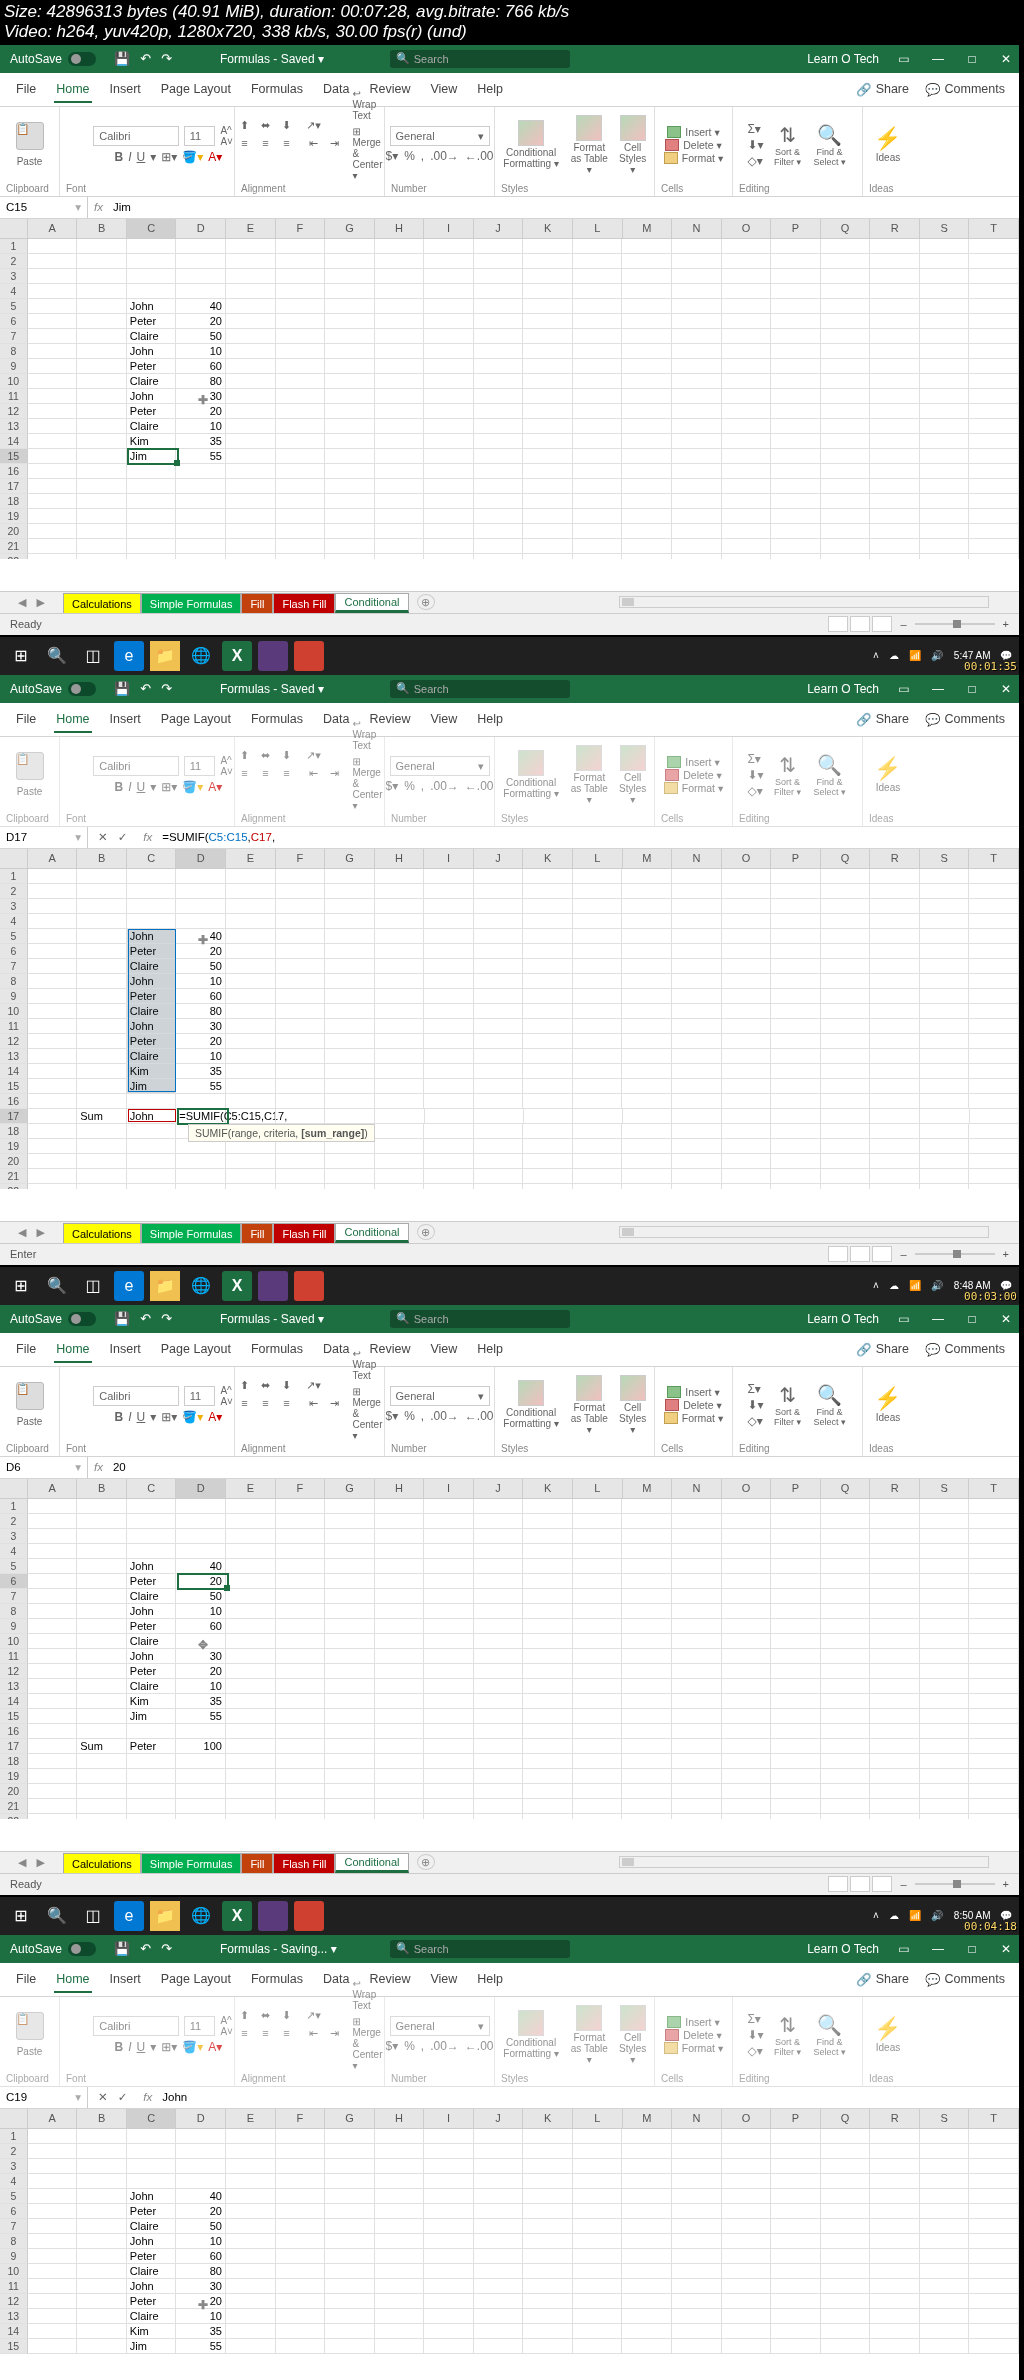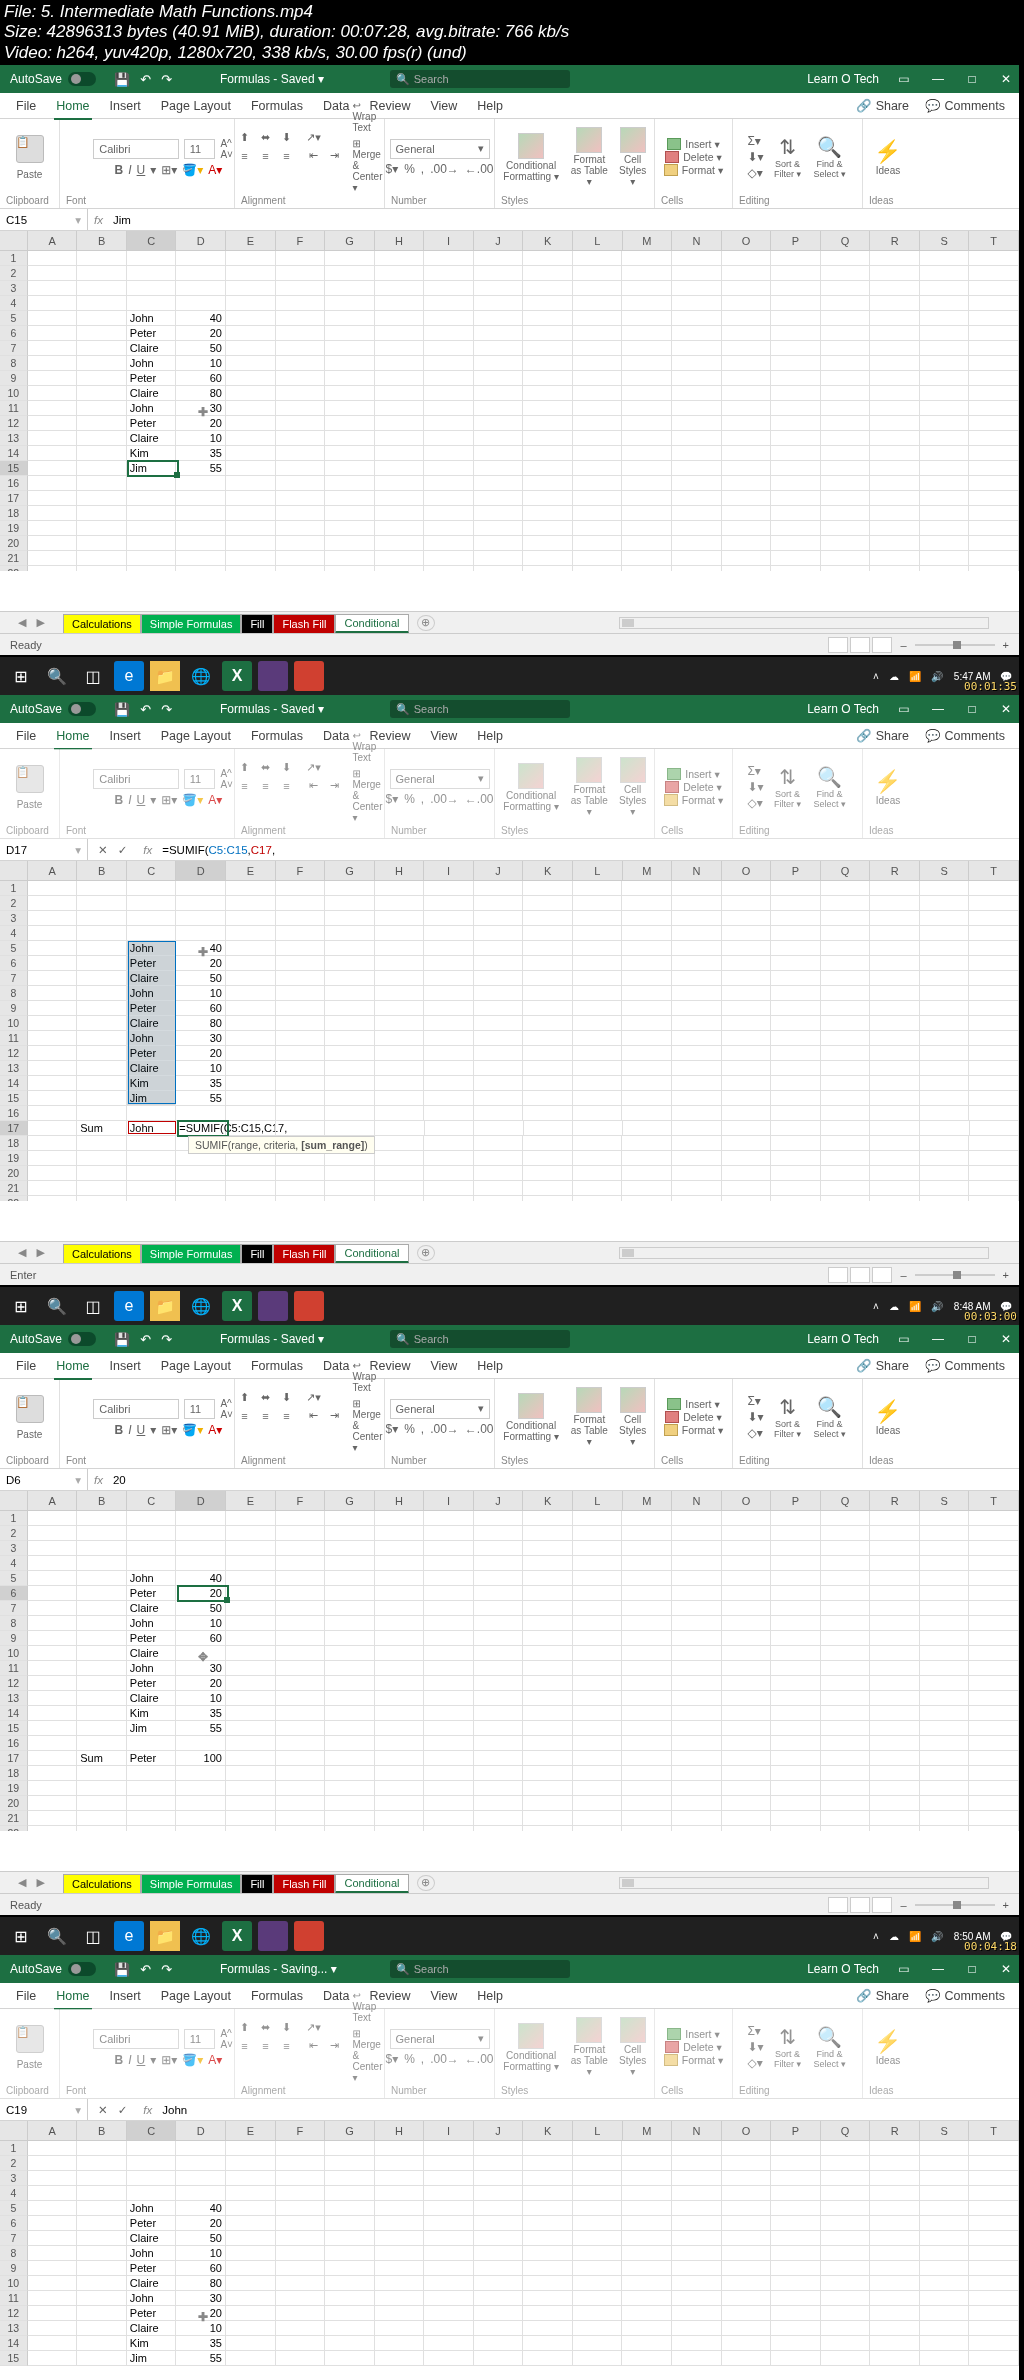--- a/index.html
+++ b/index.html
@@ -8,21 +8,21 @@
 .panel { width: 1019px; height: 590px; position: relative; background: #fff; overflow: hidden; margin-bottom: 2px; }
 .titlebar { background: #1d6f42; height: 28px; display: flex; align-items: center; color: #fff; font-size: 12px; position: relative; }
 .autosave { display: flex; align-items: center; gap: 6px; padding: 0 10px; }
 .toggle { width: 28px; height: 14px; background: #0c4a2b; border-radius: 7px; position: relative; }
 .toggle::after { content: ""; position: absolute; width: 10px; height: 10px; background: #999; border-radius: 50%; top: 2px; left: 3px; }
 .qat { display: flex; gap: 10px; padding: 0 8px; font-size: 13px; }
 .doc-title { position: absolute; left: 220px; }
 .search { position: absolute; left: 390px; width: 180px; height: 18px; background: #144d2e; border-radius: 3px; display: flex; align-items: center; padding: 0 6px; font-size: 11px; color: #aaa; gap: 4px; }
 .title-right { position: absolute; right: 4px; display: flex; align-items: center; gap: 16px; font-size: 12px; }
 .title-right .wbtn { width: 18px; text-align: center; display: inline-block; }
-.ribbon-tabs { background: #fff; height: 26px; display: flex; align-items: center; border-bottom: 1px solid #d4d4d4; font-size: 12.5px; padding: 4px 6px; }
+.ribbon-tabs { background: #fff; height: 34px; display: flex; align-items: center; border-bottom: 1px solid #d4d4d4; font-size: 12.5px; padding: 4px 6px; }
 .tab { padding: 0 10px; height: 26px; display: flex; align-items: center; position: relative; color: #444; }
 .tab.active { color: #1d6f42; }
 .tab.active::after { content: ""; position: absolute; bottom: -1px; left: 8px; right: 8px; height: 2px; background: #1d6f42; }
 .tab-spacer { flex: 1; }
 .share-btn { color: #444; padding: 0 8px; display: flex; align-items: center; gap: 4px; }
 .comments-btn { color: #444; padding: 0 8px; display: flex; align-items: center; gap: 4px; }
 .ribbon-body { height: 90px; background: #fff; border-bottom: 1px solid #d4d4d4; display: flex; font-size: 11px; color: #666; }
 .ribbon-body.disabled { opacity: 0.7; }
 .rgroup { border-right: 1px solid #e0e0e0; padding: 2px 6px; display: flex; flex-direction: column; justify-content: flex-end; height: 100%; }
 .rgroup .glabel { font-size: 10px; color: #888; margin-top: 2px; }
@@ -69,21 +69,21 @@
 .cell.selrange { background: #d9d9d9; }
 .active-cell { position: absolute; border: 2px solid #1d6f42; pointer-events: none; box-sizing: content-box; }
 .active-cell .handle { position: absolute; width: 6px; height: 6px; background: #1d6f42; right: -3px; bottom: -3px; }
 .blue-range { position: absolute; border: 1.5px solid #0070c0; background: rgba(0,112,192,0.05); pointer-events: none; }
 .red-range { position: absolute; border: 1.5px solid #c00000; pointer-events: none; }
 .sheet-tabs { position: absolute; bottom: 22px; left: 0; right: 0; height: 22px; background: #f0f0f0; display: flex; align-items: center; font-size: 11px; border-top: 1px solid #ccc; }
 .sheet-nav { padding: 0 18px; color: #888; display: flex; gap: 10px; }
 .stab { padding: 2px 8px; height: 20px; display: flex; align-items: center; border: 1px solid #aaa; border-bottom: none; margin-top: 2px; }
 .stab.yellow { background: #ffff00; }
 .stab.green { background: #00b050; color: #fff; }
-.stab.redfill { background: #000000; color: #fff; }
+.stab.redfill { background: #c2410c; color: #fff; }
 .stab.red2 { background: #c00000; color: #fff; }
 .stab.white { background: #fff; color: #1d6f42; border-bottom: 3px solid #1d6f42; }
 .stab-add { padding: 0 8px; color: #888; border: 1px solid #ccc; border-radius: 50%; width: 16px; height: 16px; display: flex; align-items: center; justify-content: center; margin-left: 8px; }
 .hscroll { position: absolute; right: 30px; width: 370px; height: 12px; background: #f0f0f0; border: 1px solid #ccc; }
 .hscroll .thumb { position: absolute; left: 2px; width: 12px; height: 8px; top: 1px; background: #ccc; }
 .statusbar { position: absolute; bottom: 0; left: 0; right: 0; height: 22px; background: #f0f0f0; display: flex; align-items: center; justify-content: space-between; font-size: 11px; padding: 0 10px; border-top: 1px solid #ccc; color: #555; }
 .zoom { display: flex; align-items: center; gap: 8px; }
 .zoom .zbar { width: 80px; height: 2px; background: #ccc; position: relative; }
 .zoom .zbar::after { content: ""; position: absolute; width: 8px; height: 8px; background: #888; top: -3px; left: 38px; }
 .view-btns { display: flex; gap: 2px; }
@@ -98,21 +98,20 @@
 .num-col { display: flex; flex-direction: column; gap: 3px; align-items: flex-start; }
 .num-row { display: flex; gap: 6px; font-size: 12px; }
 .cursor-plus { position: absolute; font-size: 12px; color: #888; font-weight: bold; pointer-events: none; }
 .formula-tip { position: absolute; background: #fffef0; border: 1px solid #ccc; padding: 2px 6px; font-size: 10.5px; color: #555; z-index: 10; white-space: nowrap; }
 .formula-tip .bold { font-weight: bold; }
 </style>
 </head>
 <body>
 
 <div class="video-meta">
-  <div>File: 5. Intermediate Math Functions.mp4</div>
   <div>Size: 42896313 bytes (40.91 MiB), duration: 00:07:28, avg.bitrate: 766 kb/s</div>
   <div>Video: h264, yuv420p, 1280x720, 338 kb/s, 30.00 fps(r) (und)</div>
 </div>
 
 <div id="panels">
     <div class="panel">
     <div class="titlebar">
     <div class="autosave">
           <span>AutoSave</span>
           <span class="toggle"></span>

